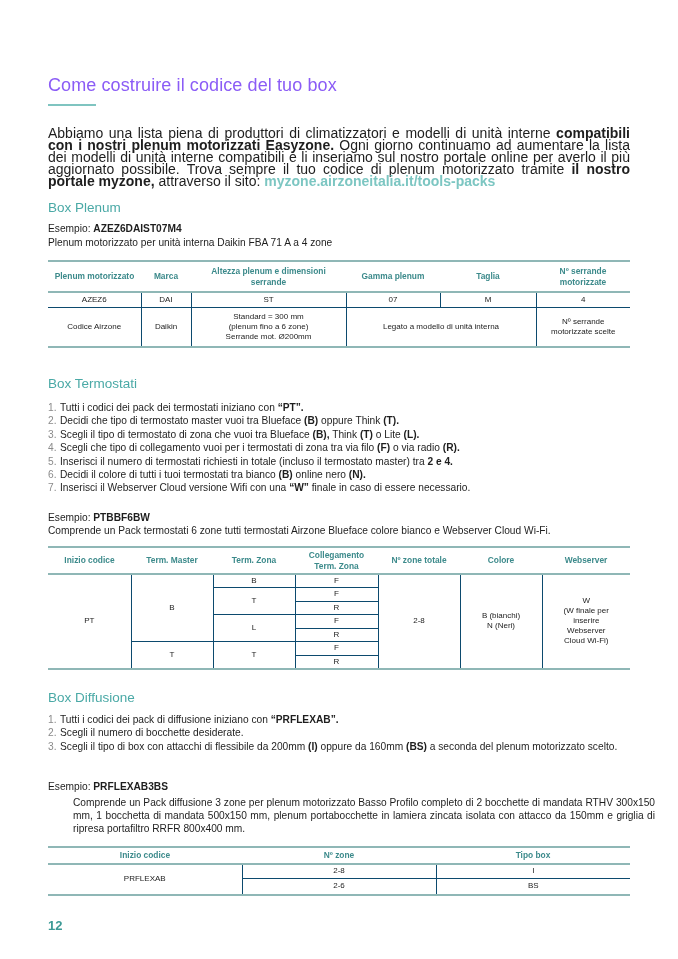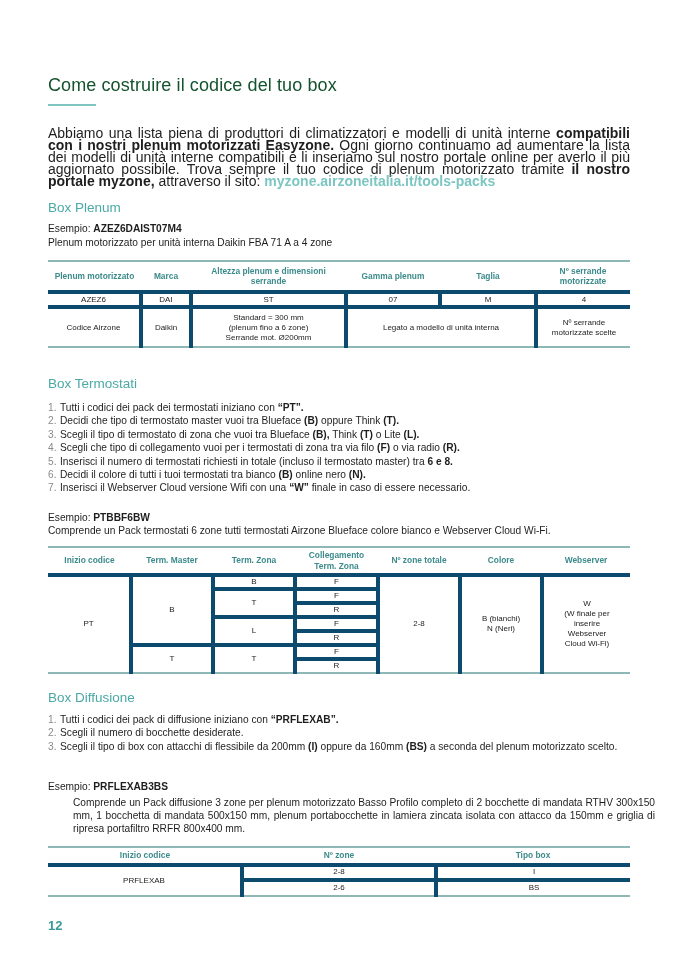--- a/index.html
+++ b/index.html
@@ -1,32 +1,32 @@
 <!DOCTYPE html>
 <html><head>
 <meta charset="utf-8">
 <style>
   html, body { margin: 0; padding: 0; background: #ffffff; }
   body { width: 678px; height: 959px; position: relative; overflow: hidden;
          font-family: "Liberation Sans", sans-serif; color: #1e1e1e; }
   .page { position: absolute; left: 48px; top: 0; width: 582px; }
-  .title { position: absolute; top: 75px; left: 0; font-size: 18px; color: #14532d; font-weight: normal; white-space: nowrap; letter-spacing: 0.1px; }
+  .title { position: absolute; top: 75px; left: 0; font-size: 18px; color: #8b5cf6; font-weight: normal; white-space: nowrap; letter-spacing: 0.1px; }
   .title-rule { position: absolute; top: 104px; left: 0; width: 48px; height: 2px; background: #7fc4c0; }
   .intro { position: absolute; top: 127px; left: 0; width: 582px; font-size: 14px; line-height: 12px; text-align: justify; }
   .link { color: #7cc6c2; font-weight: bold; }
   h2 { position: absolute; left: 0; margin: 0; font-size: 13.5px; font-weight: normal; color: #4aa9a6; white-space: nowrap; }
   .txt { position: absolute; left: 0; width: 582px; font-size: 10.2px; line-height: 13.2px; }
   .txt b, .intro b, li b { font-weight: bold; }
   ol { position: absolute; left: 0; margin: 0; padding: 0; list-style: none; width: 582px; font-size: 10.2px; line-height: 13.4px; }
   ol li { position: relative; padding-left: 12px; }
   ol li .num { position: absolute; left: 0; color: #8a8a8a; }
   table { position: absolute; left: 0; width: 582px; border-collapse: collapse; font-size: 8px; }
   th { color: #3c8a8b; font-weight: bold; font-size: 8.4px; line-height: 10.5px; padding: 2px 2px; text-align: center;
        border-top: 2px solid #8fb7b6; border-bottom: 2px solid #8fb7b6; }
-  td { text-align: center; border: 4px solid #0c4a6e; padding: 0 2px; line-height: 10px; color: #222; }
+  td { text-align: center; border: 1px solid #0c4a6e; padding: 0 2px; line-height: 10px; color: #222; }
   tr td:first-child { border-left: none; }
   tr td:last-child { border-right: none; }
   tbody tr:last-child td, td.bottom { border-bottom: 2px solid #8fb7b6; }
   .pagenum { position: absolute; left: 0; top: 918px; font-size: 13px; font-weight: bold; color: #3c9a96; }
 </style>
 </head>
 <body>
 
 <div class="page">
 
@@ -83,21 +83,21 @@
       </tr>
     </tbody>
   </table>
 
   <h2 style="top:376px">Box Termostati</h2>
   <ol style="top:401px" id="term-steps">
       <li><span class="num">1.</span><span>Tutti i codici dei pack dei termostati iniziano con </span><b>“PT”.</b></li>
       <li><span class="num">2.</span><span>Decidi che tipo di termostato master vuoi tra Blueface </span><b>(B)</b><span> oppure Think </span><b>(T).</b></li>
       <li><span class="num">3.</span><span>Scegli il tipo di termostato di zona che vuoi tra Blueface </span><b>(B),</b><span> Think </span><b>(T)</b><span> o Lite </span><b>(L).</b></li>
       <li><span class="num">4.</span><span>Scegli che tipo di collegamento vuoi per i termostati di zona tra via filo </span><b>(F)</b><span> o via radio </span><b>(R).</b></li>
-      <li><span class="num">5.</span><span>Inserisci il numero di termostati richiesti in totale (incluso il termostato master) tra </span><b>6 e 8.</b></li>
+      <li><span class="num">5.</span><span>Inserisci il numero di termostati richiesti in totale (incluso il termostato master) tra </span><b>2 e 4.</b></li>
       <li><span class="num">6.</span><span>Decidi il colore di tutti i tuoi termostati tra bianco </span><b>(B)</b><span> online nero </span><b>(N).</b></li>
       <li><span class="num">7.</span><span>Inserisci il Webserver Cloud versione Wifi con una </span><b>“W”</b><span> finale in caso di essere necessario.</span></li>
     </ol>
 
   <div class="txt" style="top:511px"><span>Esempio: </span><b>PTBBF6BW</b></div>
   <div class="txt" style="top:524px">Comprende un Pack termostati 6 zone tutti termostati Airzone Blueface colore bianco e Webserver Cloud Wi-Fi.</div>
 
   <table style="top:546px">
     <colgroup>
         <col style="width:83px">

